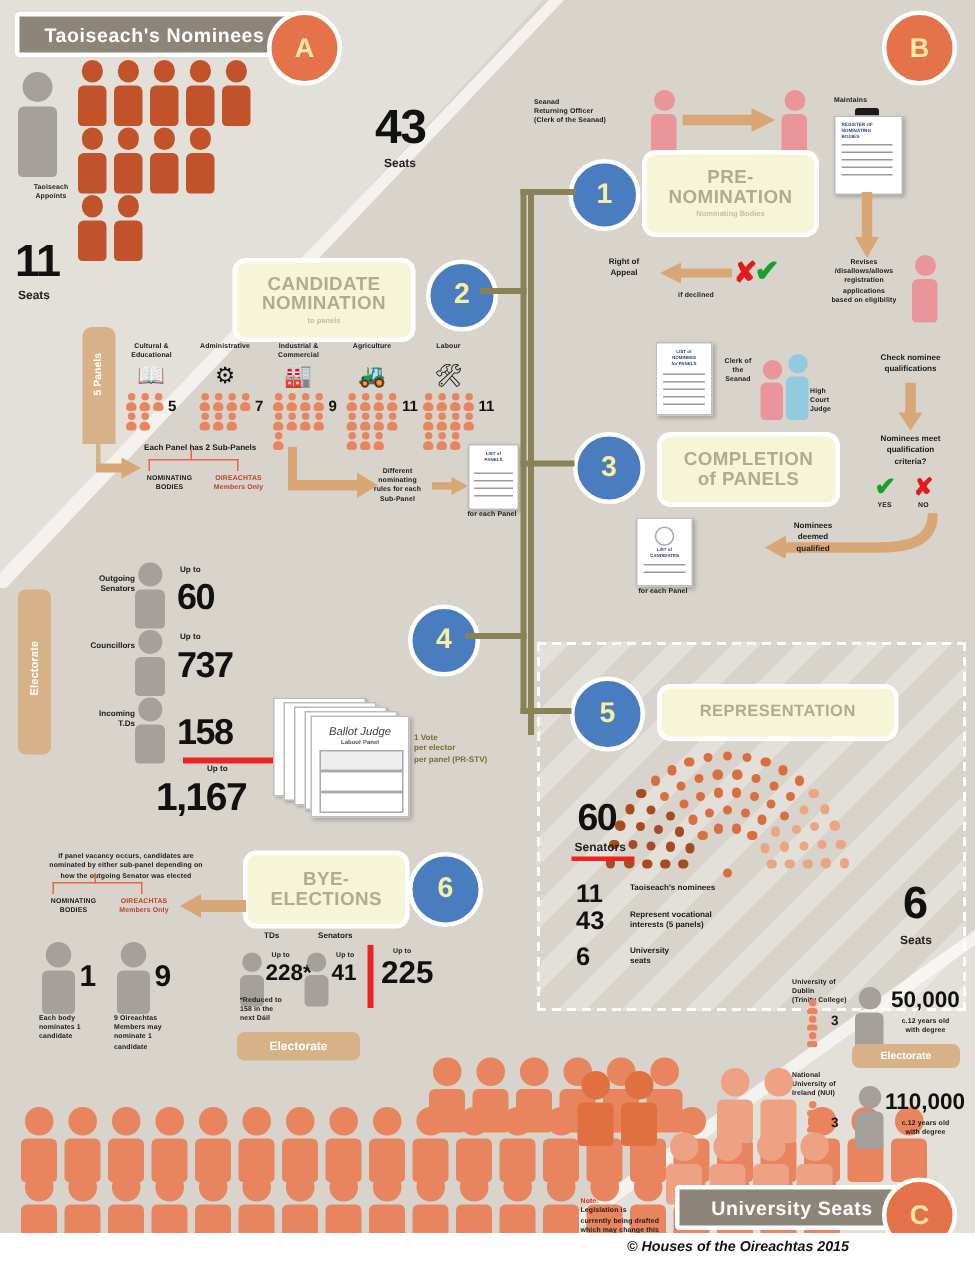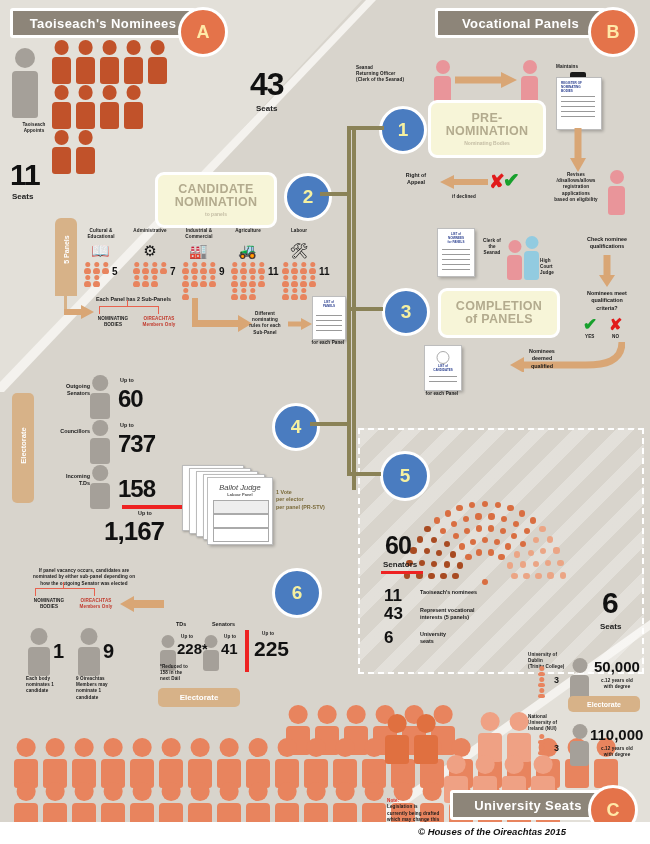--- a/index.html
+++ b/index.html
@@ -151,23 +151,20 @@
       </div>
       <div class="p" style="left: 76px; top: 130px; width: 19px; height: 44px;">
         <div class="hd" style="top: 0px; width: 14.82px; height: 14.82px; background: rgb(193, 82, 42);"></div>
         <div class="bd" style="top: 16.72px; width: 19px; height: 27.28px; background: rgb(193, 82, 42);"></div>
       </div>
     </div>
 
   <div class="t bignum" style="left:250px;top:68px;font-size:32px;">43</div>
   <div class="t seats-lbl" style="left:256px;top:104px;">Seats</div>
 
-  <div class="ribbon" style="left:435px;top:8px;width:165px;height:24px;">
-    <span>Vocational Panels</span>
-  </div>
   <div class="circ" style="left:588px;top:7px;width:44px;height:44px;">
     <span>B</span>
   </div>
 
   <div class="t tiny" style="left:356px;top:65px;width:68px;">Seanad
 Returning Officer
 (Clerk of the Seanad)</div>
   <div class="p" style="left:434px;top:60px;width:17px;height:45px;">
     <div class="hd" style="top:0;width:14px;height:14px;background:#e9959a;"></div>
     <div class="bd" style="top:16px;width:17px;height:29px;background:#e9959a;"></div>
@@ -574,20 +571,23 @@
     <div style="position:absolute;left:5px;top:22px;width:54px;height:12px;border:1px solid #aaa;background:#eee;"></div>
     <div style="position:absolute;left:5px;top:36px;width:54px;height:12px;border:1px solid #aaa;background:#fff;"></div>
     <div style="position:absolute;left:5px;top:50px;width:54px;height:12px;border:1px solid #aaa;background:#fff;"></div>
   </div>
   <div class="t tiny2" style="left:276px;top:489px;width:70px;color:#7a6a3a;">1 Vote
 per elector
 per panel (PR-STV)</div>
 
   <div class="rep-stripes"></div>
   <div class="rep-box"></div>
+  <div class="pill" style="left:438px;top:456px;width:155px;height:32px;">
+    <span class="l1" style="font-size:11px;">REPRESENTATION</span>
+  </div>
   <div class="stepcirc" style="left:380px;top:451px;width:44px;height:44px;">
     <span>5</span>
   </div>
 
   <div id="chamberDots">
       <div class="dot" style="left: 452.376px; top: 572.947px; width: 6.4px; height: 6.4px; background: rgb(168, 75, 34);"></div>
       <div class="dot" style="left: 456.856px; top: 562.133px; width: 6.4px; height: 6.4px; background: rgb(168, 75, 34);"></div>
       <div class="dot" style="left: 465.133px; top: 553.856px; width: 6.4px; height: 6.4px; background: rgb(217, 110, 65);"></div>
       <div class="dot" style="left: 475.947px; top: 549.376px; width: 6.4px; height: 6.4px; background: rgb(217, 110, 65);"></div>
       <div class="dot" style="left: 487.653px; top: 549.376px; width: 6.4px; height: 6.4px; background: rgb(217, 110, 65);"></div>
@@ -664,20 +664,24 @@
       <div class="t" style="left: 384px; top: 586px; font-size: 17px; font-weight: bold; color: rgb(17, 17, 17);">11</div>
       <div class="t tiny2" style="left: 420px; top: 589px; width: 120px;">Taoiseach's nominees</div>
       <div class="t" style="left: 384px; top: 604px; font-size: 17px; font-weight: bold; color: rgb(17, 17, 17);">43</div>
       <div class="t tiny2" style="left: 420px; top: 607px; width: 120px;">Represent vocational
 interests (5 panels)</div>
       <div class="t" style="left: 384px; top: 628px; font-size: 17px; font-weight: bold; color: rgb(17, 17, 17);">6</div>
       <div class="t tiny2" style="left: 420px; top: 631px; width: 120px;">University
 seats</div>
     </div>
 
+  <div class="pill" style="left:162px;top:567px;width:105px;height:46px;">
+    <span class="l1">BYE-</span>
+    <span class="l2">ELECTIONS</span>
+  </div>
   <div class="stepcirc" style="left:272px;top:568px;width:44px;height:44px;">
     <span>6</span>
   </div>
   <svg class="arw" style="left:120px;top:596px;" width="44" height="16" viewBox="0 0 44 16">
     <polygon points="44,4 14,4 14,0 0,8 14,16 14,12 44,12" fill="#d9a675"></polygon>
   </svg>
 
   <div class="t tiny" style="left:12px;top:562px;width:144px;text-align:center;">
     <span>If panel vacancy occurs, candidates are
 nominated by either sub-panel depending on

